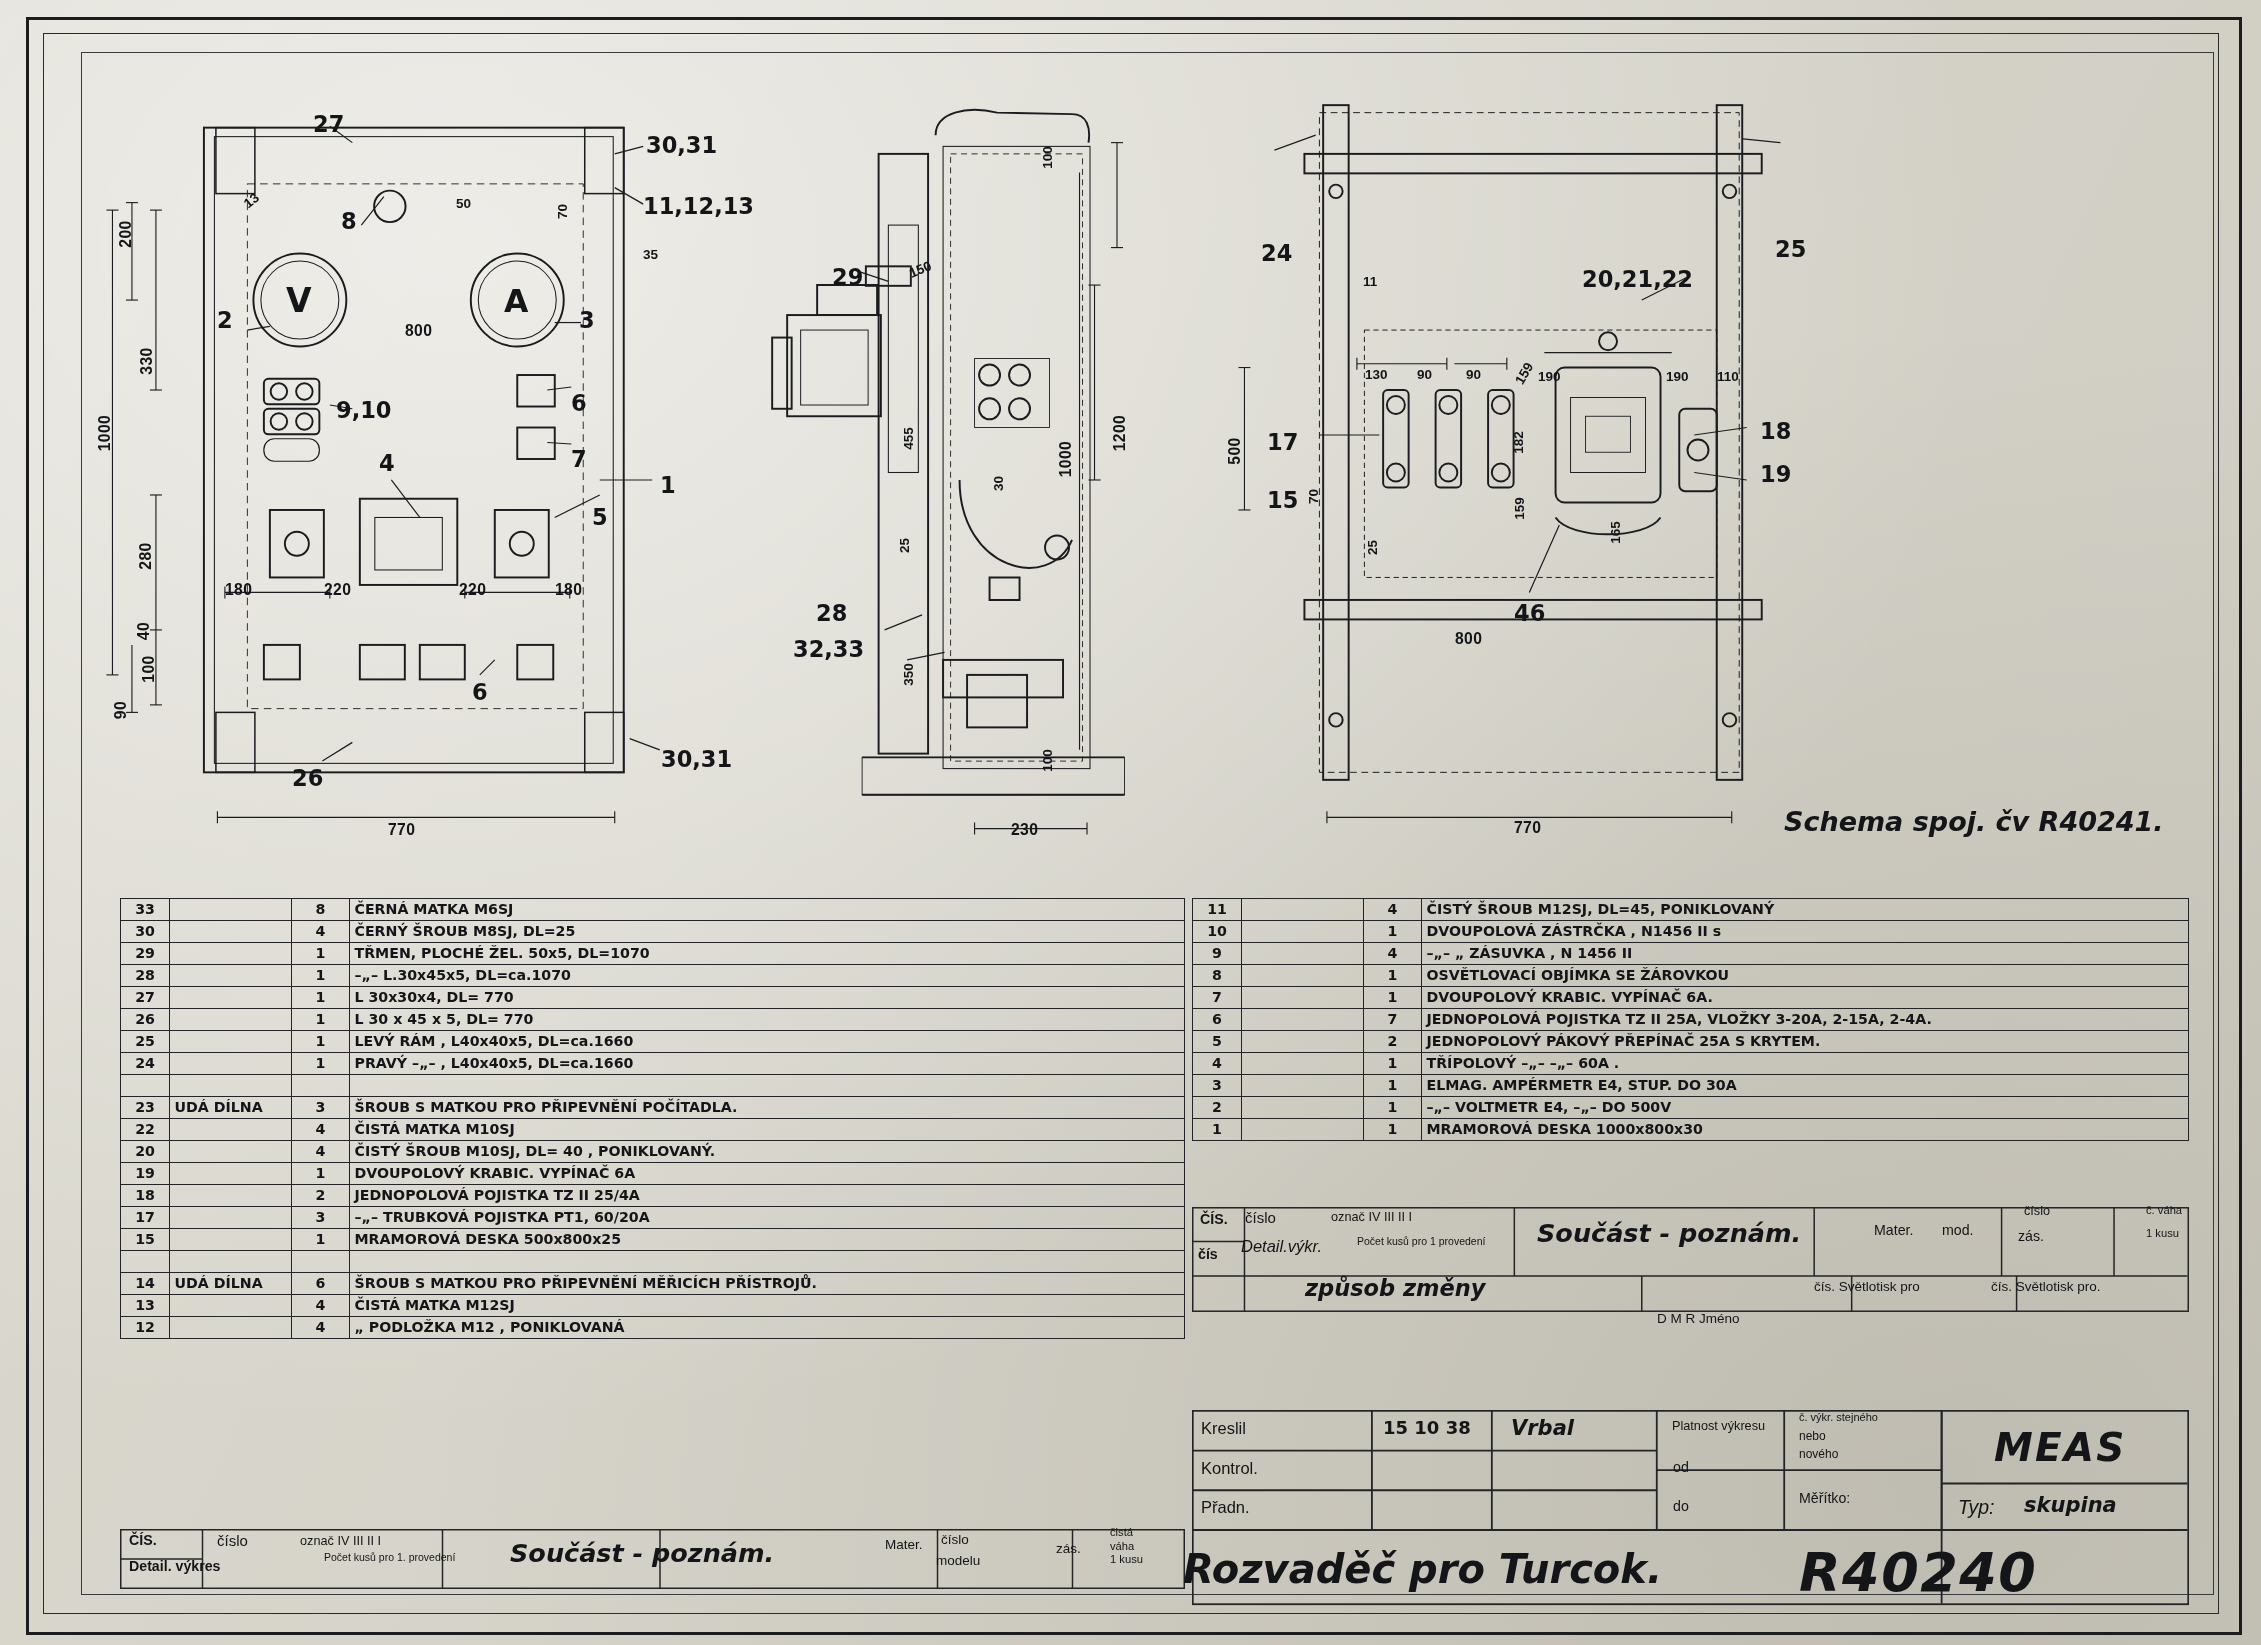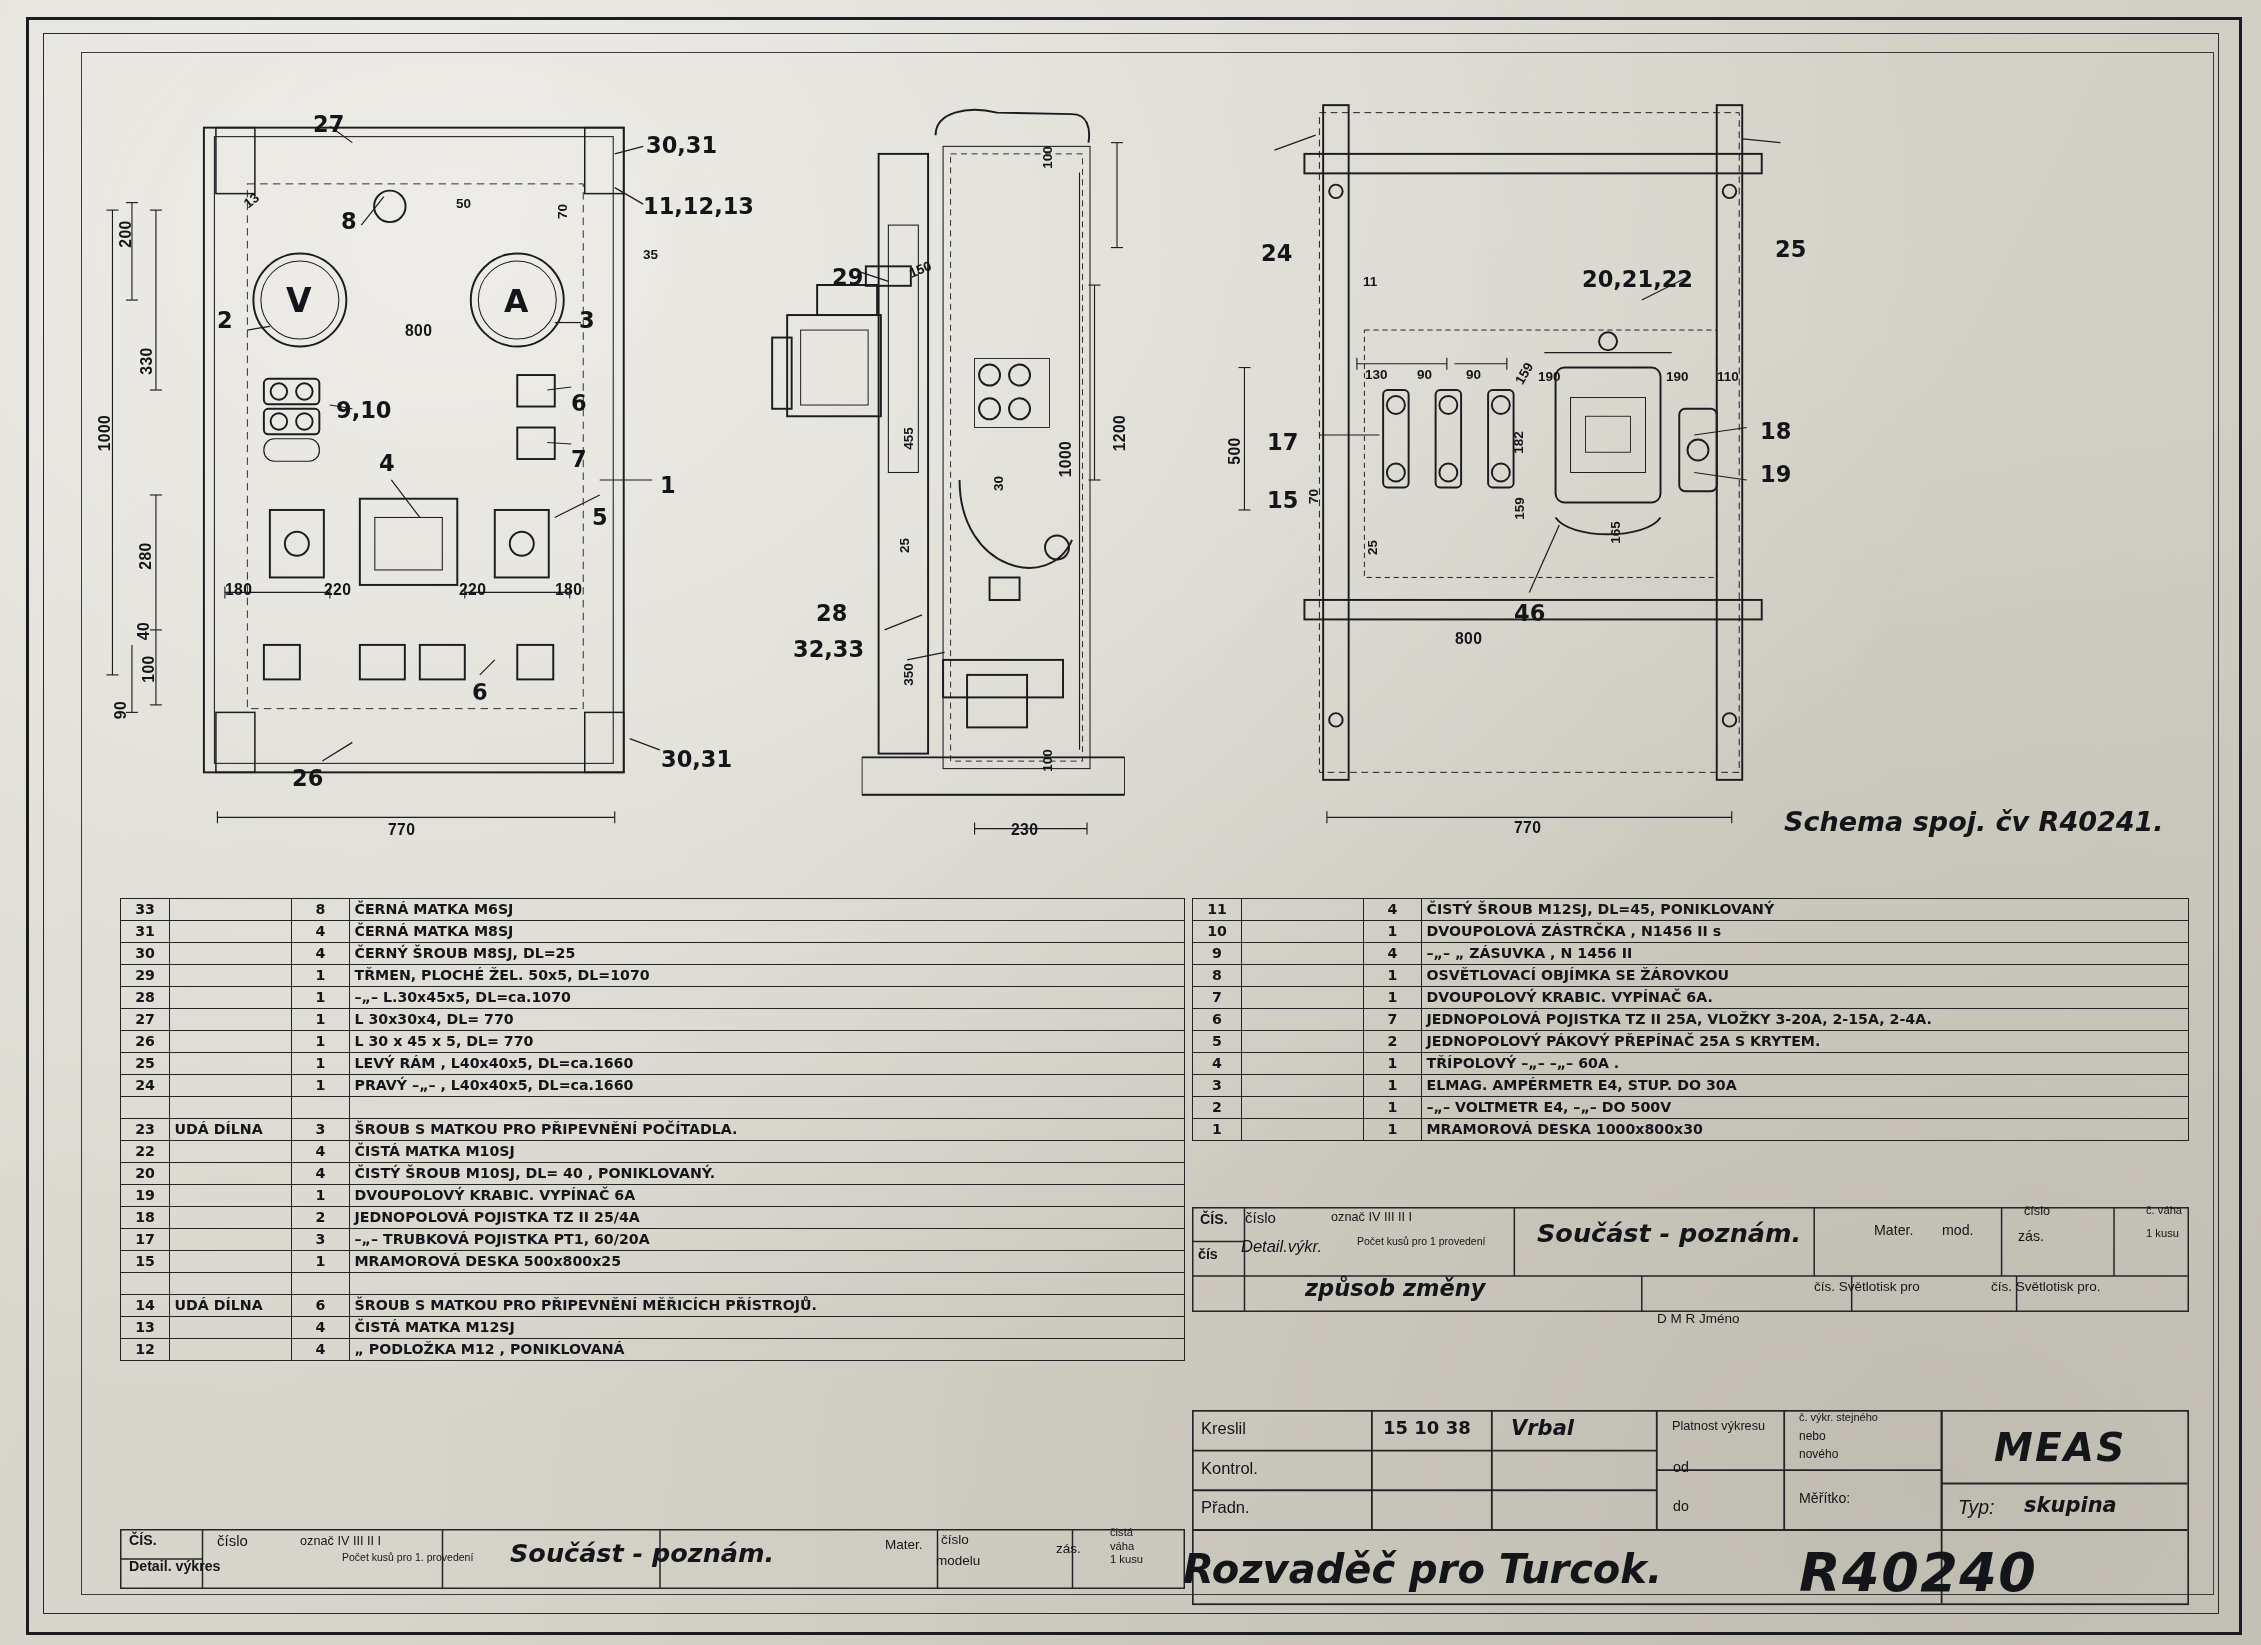--- a/index.html
+++ b/index.html
@@ -325,26 +325,20 @@
 
   <table class="tbl" id="tbl-left" style="left:120px;top:898px;width:1065px;">
     <tbody id="left-body">
         <tr>
           <td class="c-no">33</td>
           <td class="c-dil"></td>
           <td class="c-qty">8</td>
           <td class="c-desc">ČERNÁ MATKA  M6SJ</td>
         </tr>
         <tr>
-          <td class="c-no">31</td>
-          <td class="c-dil"></td>
-          <td class="c-qty">4</td>
-          <td class="c-desc">ČERNÁ  MATKA  M8SJ</td>
-        </tr>
-        <tr>
           <td class="c-no">30</td>
           <td class="c-dil"></td>
           <td class="c-qty">4</td>
           <td class="c-desc">ČERNÝ ŠROUB  M8SJ, DL=25</td>
         </tr>
         <tr>
           <td class="c-no">29</td>
           <td class="c-dil"></td>
           <td class="c-qty">1</td>
           <td class="c-desc">TŘMEN, PLOCHÉ ŽEL. 50x5, DL=1070</td>
@@ -533,21 +527,21 @@
       <path d="M430 1 L430 79"></path>
         <path d="M720 1 L720 79"></path>
       <path d="M1090 1 L1090 79"></path>
         <path d="M1270 1 L1270 79"></path>
     </g>
   </svg>
   <div class="lbl" style="left:129px;top:1532px;font-size:14.2px;font-weight:bold;">ČÍS.</div>
   <div class="lbl" style="left:129px;top:1558px;font-size:14.2px;font-weight:bold;">Detail. výkres</div>
   <div class="lbl" style="left:217px;top:1532px;font-size:15px;">číslo</div>
   <div class="lbl" style="left:300px;top:1534px;font-size:12.7px;">označ IV  III   II    I</div>
-  <div class="lbl" style="left:342px;top:1552px;font-size:10.5px;width:127px;line-height:11.2px;">Počet kusů pro 1. provedení</div>
+  <div class="lbl" style="left:324px;top:1552px;font-size:10.5px;width:127px;line-height:11.2px;">Počet kusů pro 1. provedení</div>
   <div class="lbl title-big" style="left:510px;top:1538px;font-size:25.5px;">Součást - poznám.</div>
   <div class="lbl" style="left:885px;top:1537px;font-size:13.5px;">Mater.</div>
   <div class="lbl" style="left:941px;top:1532px;font-size:13.5px;">číslo</div>
   <div class="lbl" style="left:936px;top:1553px;font-size:13.5px;">modelu</div>
   <div class="lbl" style="left:1056px;top:1541px;font-size:13.5px;">zás.</div>
   <div class="lbl" style="left:1110px;top:1526px;font-size:11.2px;">čistá</div>
   <div class="lbl" style="left:1110px;top:1540px;font-size:11.2px;">váha</div>
   <div class="lbl" style="left:1110px;top:1553px;font-size:11.2px;">1 kusu</div>
 
   <svg width="997" height="105" style="left:1192px;top:1207px;" viewBox="0 0 1330 140">

